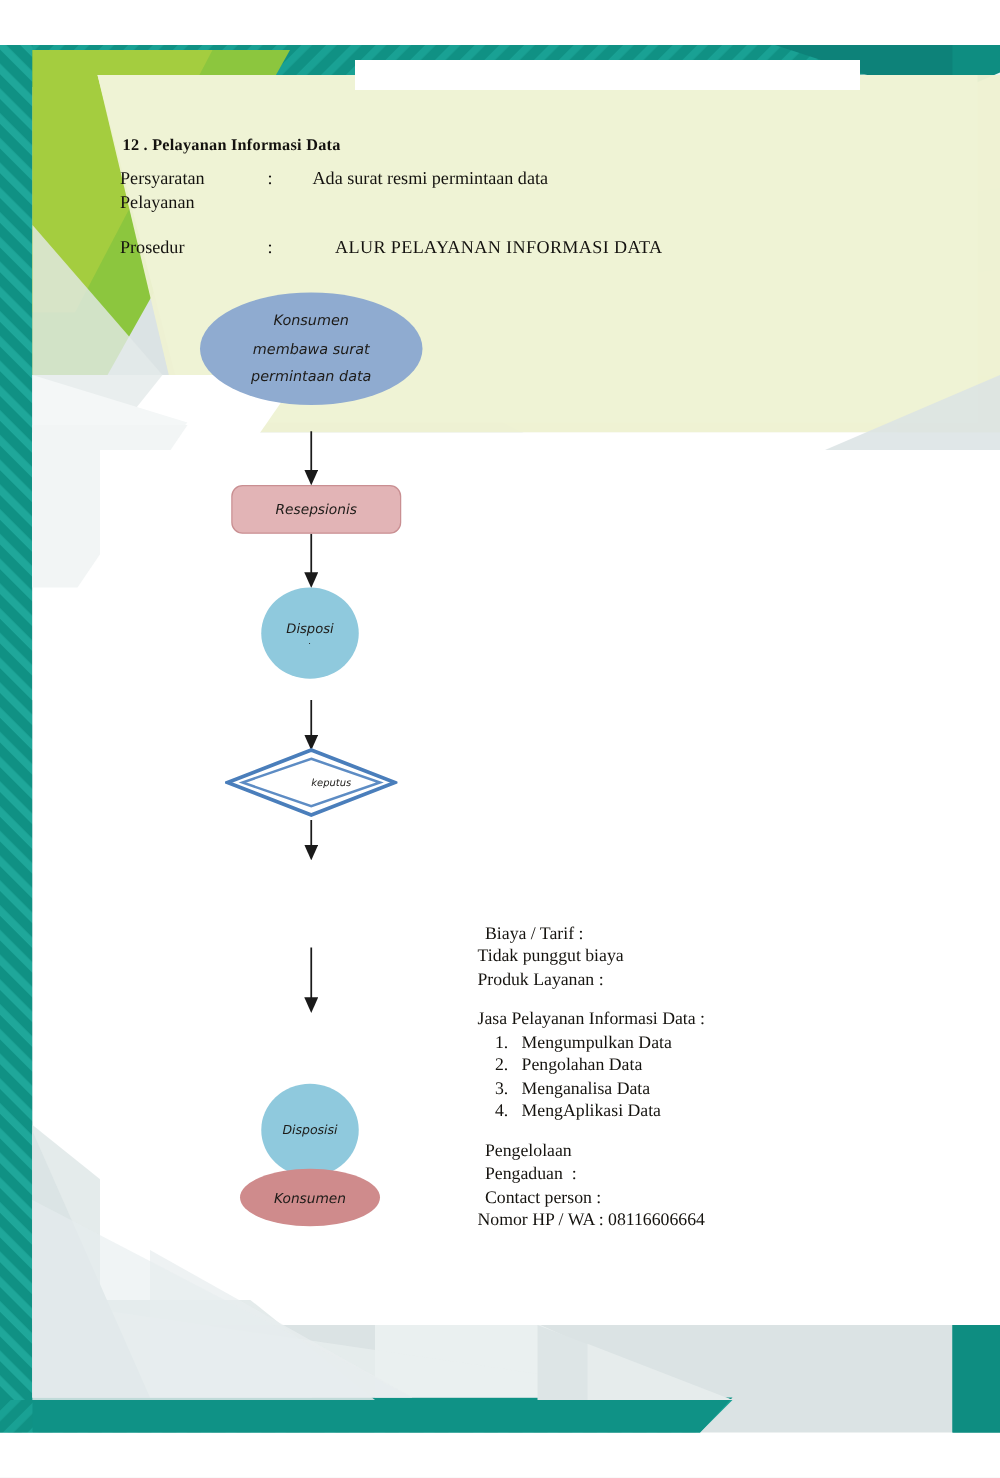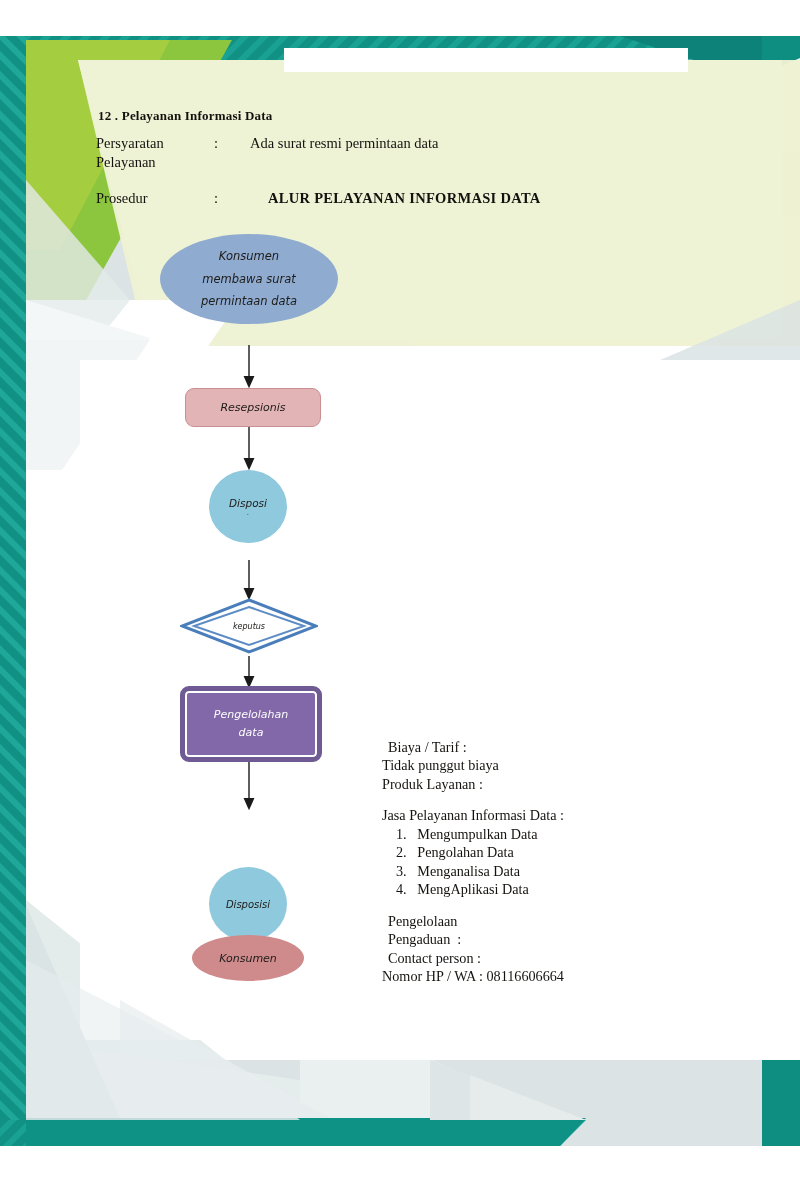--- a/index.html
+++ b/index.html
@@ -13,21 +13,21 @@
   
   .title-bar{
     position:absolute;left:284px;top:48px;width:404px;height:24px;
     background:#ffffff;
   }
 
   
   .header{position:absolute;left:96px;top:108px;width:520px;color:#14120f;}
   .h-title{font-size:13px;font-weight:bold;letter-spacing:.2px;margin:0 0 10px 2px;}
   .h-row{font-size:14.5px;line-height:1.28;white-space:pre;margin:0;}
-  .h-row.bold-val{font-weight:bold;letter-spacing:.3px;}
+  .h-row.bold-val{font-weight:normal;letter-spacing:.3px;}
   .gap{height:18px;}
 
   
   .flow{position:absolute;left:0;top:0;width:420px;height:1016px;}
   .node{position:absolute;display:flex;align-items:center;justify-content:center;
         font-family:"DejaVu Sans", sans-serif;font-style:italic;color:#1d1b18;text-align:center;border-radius:9px;}
 
   .ellipse-start{
     left:160px;top:234px;width:178px;height:90px;border-radius:50%;
     background:#8fabd0;font-size:11.5px;line-height:1.95;
@@ -191,28 +191,24 @@
     <div class="node circle-disposi" style="flex-direction:column;">
       <span>Disposi</span>
       <span class="sub">.</span>
     </div>
 
     <div class="node diamond-wrap" style="position:absolute;">
       <svg width="138" height="56" viewBox="0 0 138 56">
         <polygon points="69,2 136,28 69,54 2,28" fill="#ffffff" stroke="#4a7ebb" stroke-width="3"></polygon>
         <polygon points="69,9 124,28 69,47 14,28" fill="#ffffff" stroke="#5d8cc4" stroke-width="2"></polygon>
       </svg>
-      <span style="position:absolute;left:0;top:0;width:138px;height:56px;display:flex;align-items:center;justify-content:center;
+      <span style="position:absolute;left:16px;top:0;width:138px;height:56px;display:flex;align-items:center;justify-content:center;
                    font-family:'DejaVu Sans',sans-serif;font-style:italic;font-size:8px;color:#1d1b18;filter:blur(0.35px);">keputus</span>
     </div>
 
-    <div class="node box-pengelolahan">
-      <span style="white-space:pre-line;">Pengelolahan
-data</span>
-    </div>
 
     <div class="node circle-disposisi">
       <span>Disposisi</span>
     </div>
 
     <div class="node ellipse-konsumen">
       <span>Konsumen</span>
     </div>
   </div>
 

